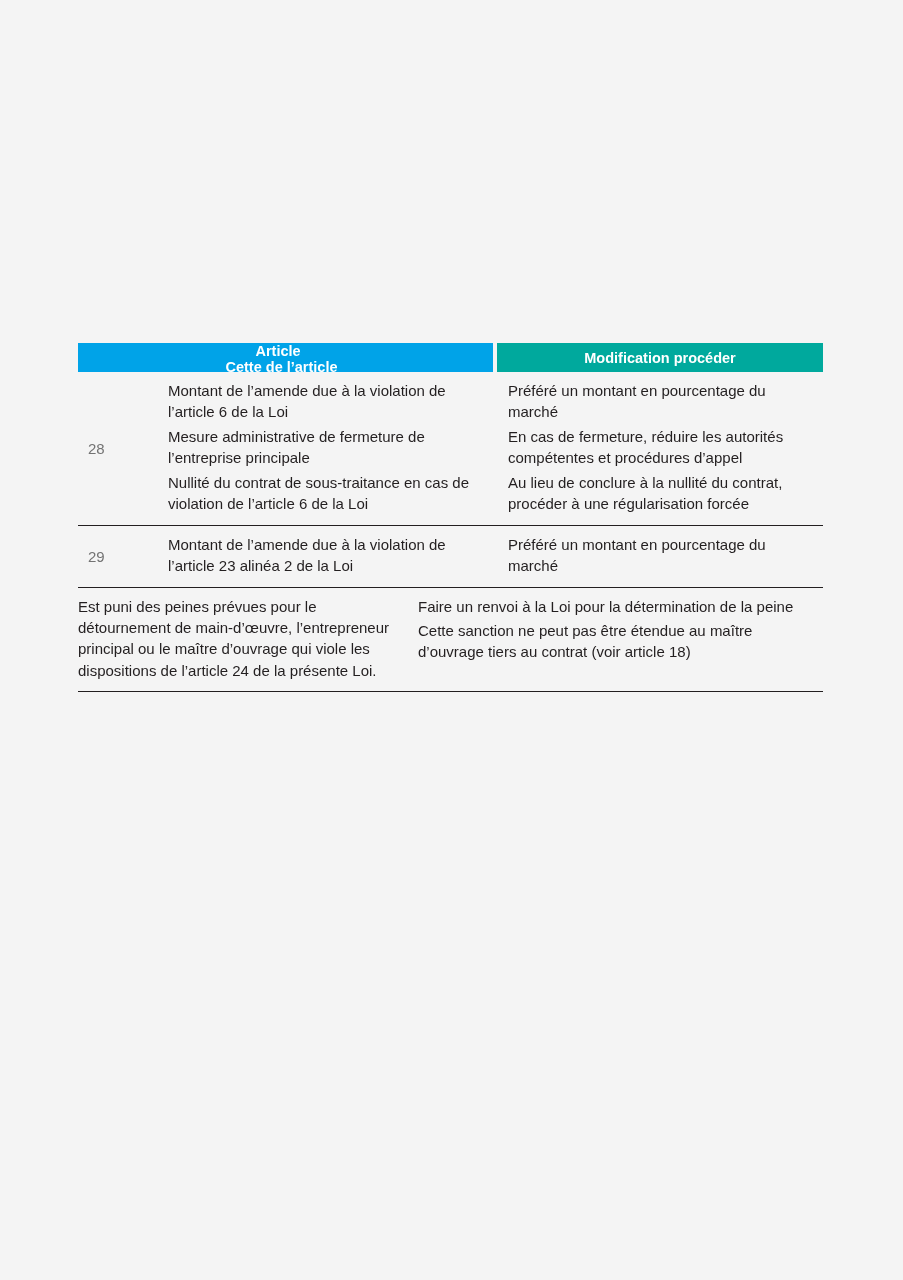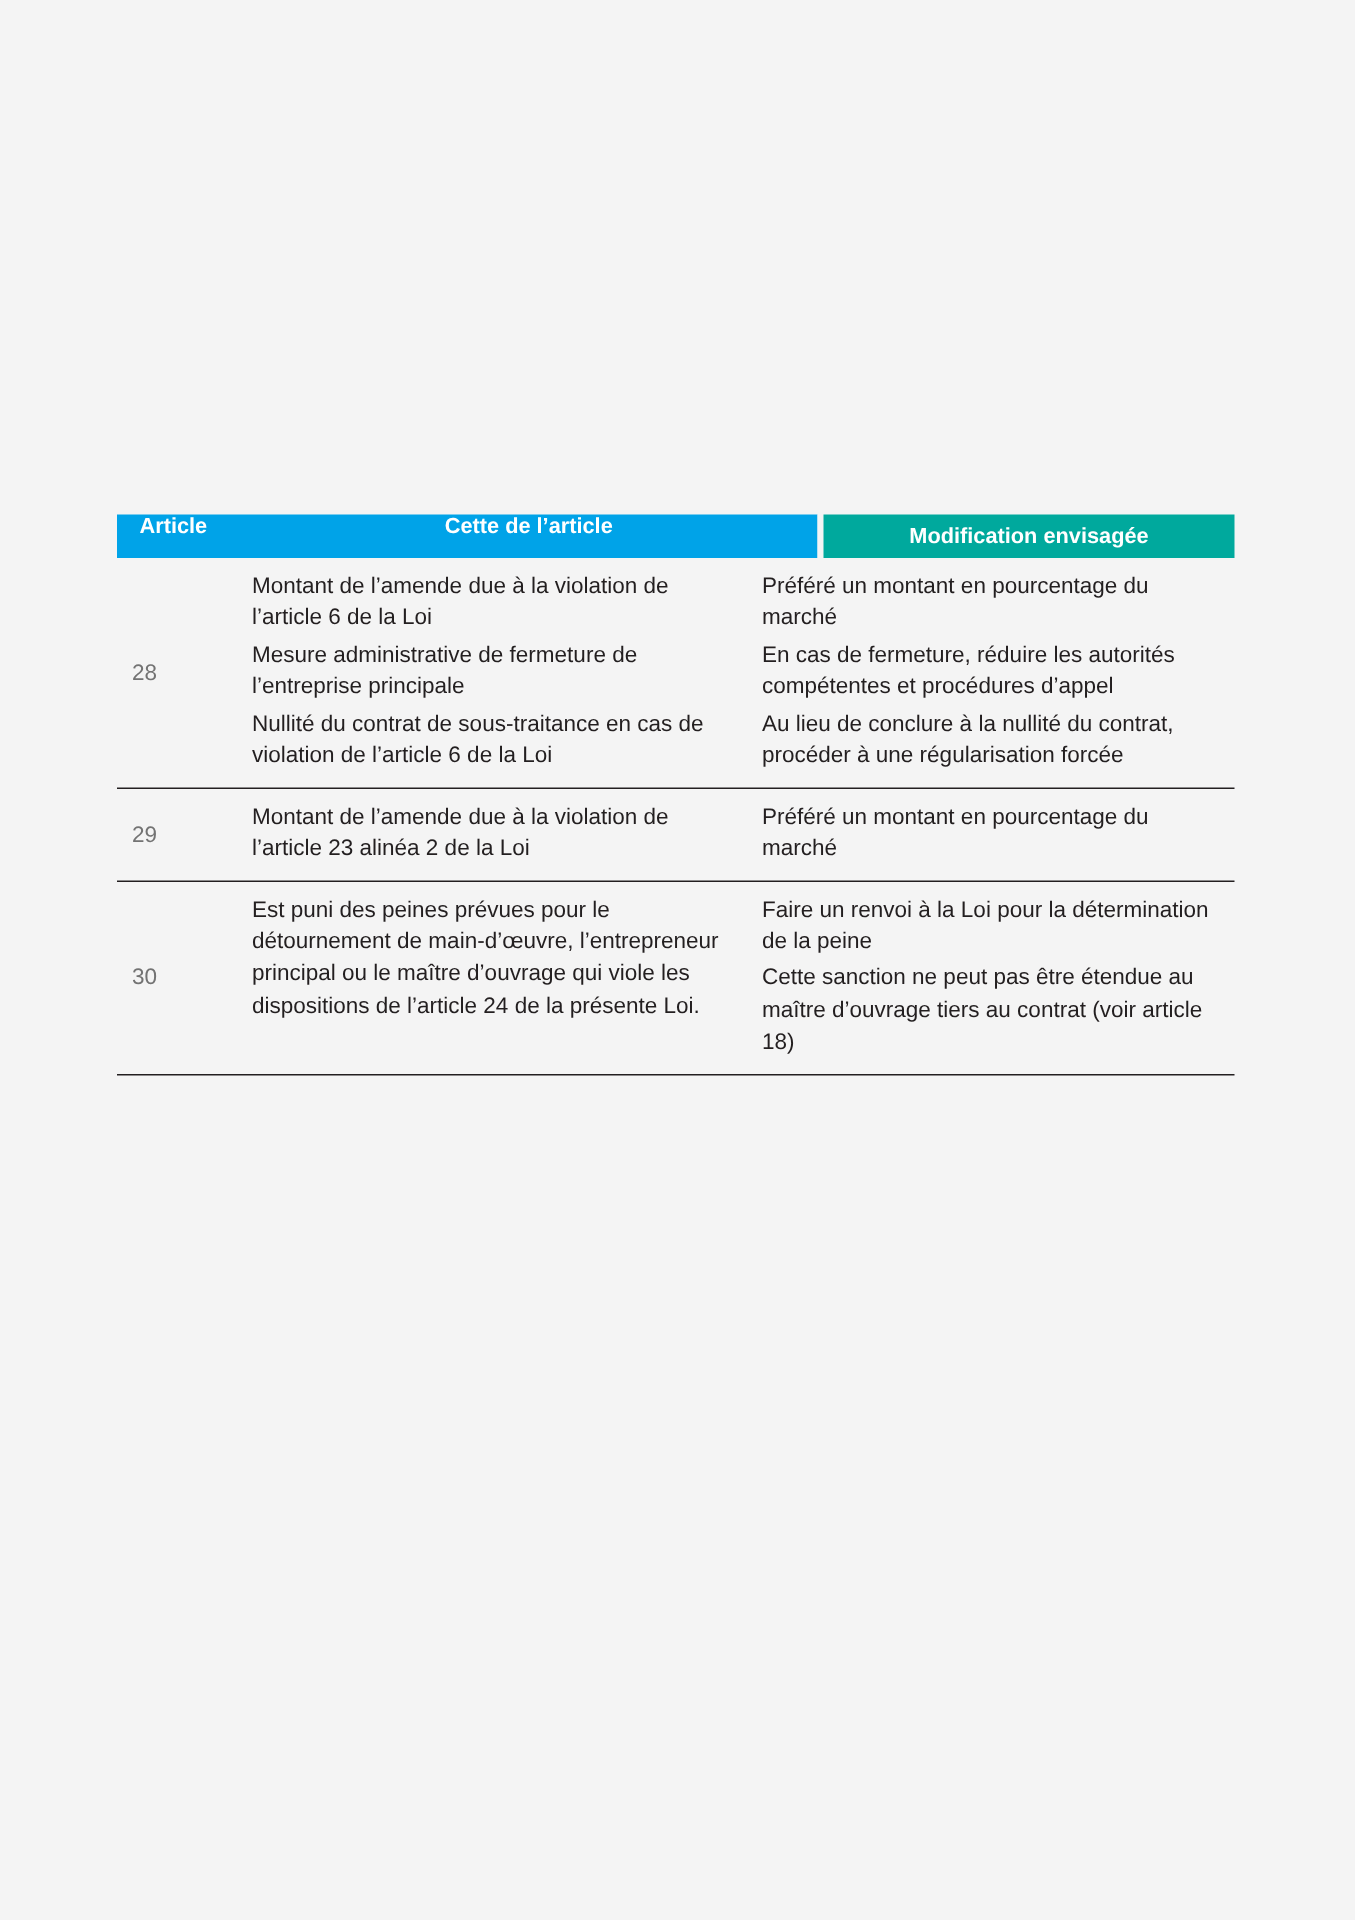--- a/index.html
+++ b/index.html
@@ -42,22 +42,24 @@
     width: 745px;
   }
 
   .thead {
     display: flex;
     height: 29px;
     align-items: stretch;
   }
   .th-left-group {
     display: flex;
-    width: 467px;
+    width: 415px;
     background: #00a3e8;
+    align-items: center;
+    flex-direction: column;
   }
   .th-gap {
     width: 4px;
     background: #f4f4f4;
   }
   .th-right-group {
     flex: 1;
     background: #00a99d;
     display: flex;
     align-items: center;
@@ -138,21 +140,21 @@
 
   <div class="table-wrap">
 
     <div class="thead">
       <div class="th-left-group">
         <div class="th th-article">Article</div>
         <div class="th th-objet">Cette de l’article</div>
       </div>
       <div class="th-gap"></div>
       <div class="th-right-group">
-        <div class="th th-modif">Modification envisagée</div>
+        <div class="th th-modif">Modification procéder</div>
       </div>
     </div>
 
     <div class="trow first">
       <div class="cell-article">28</div>
       <div class="cell-objet">
         <div class="block">Montant de l’amende due à la violation de l’article 6 de la Loi</div>
         <div class="block">Mesure administrative de fermeture de l’entreprise principale</div>
         <div class="block">Nullité du contrat de sous-traitance en cas de violation de l’article 6 de la Loi</div>
       </div>
@@ -167,21 +169,20 @@
       <div class="cell-article">29</div>
       <div class="cell-objet">
         <div class="block">Montant de l’amende due à la violation de l’article 23 alinéa 2 de la Loi</div>
       </div>
       <div class="cell-modif">
         <div class="block">Préféré un montant en pourcentage du marché</div>
       </div>
     </div>
 
     <div class="trow">
-      <div class="cell-article">30</div>
       <div class="cell-objet">
         <div class="block">Est puni des peines prévues pour le détournement de main-d’œuvre, l’entrepreneur principal ou le maître d’ouvrage qui viole les dispositions de l’article 24 de la présente Loi.</div>
       </div>
       <div class="cell-modif">
         <div class="block">Faire un renvoi à la Loi pour la détermination de la peine</div>
         <div class="block">Cette sanction ne peut pas être étendue au maître d’ouvrage tiers au contrat (voir article 18)</div>
       </div>
     </div>
 
   </div>

